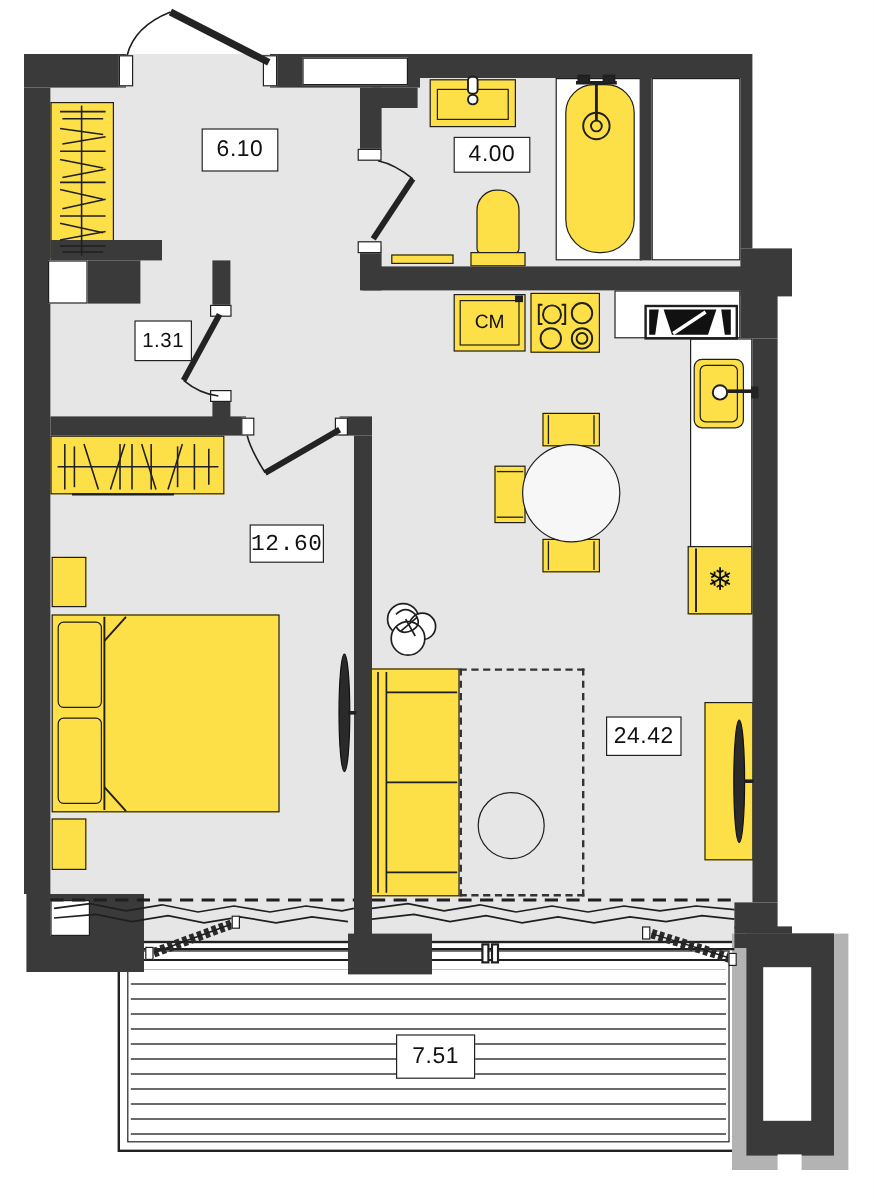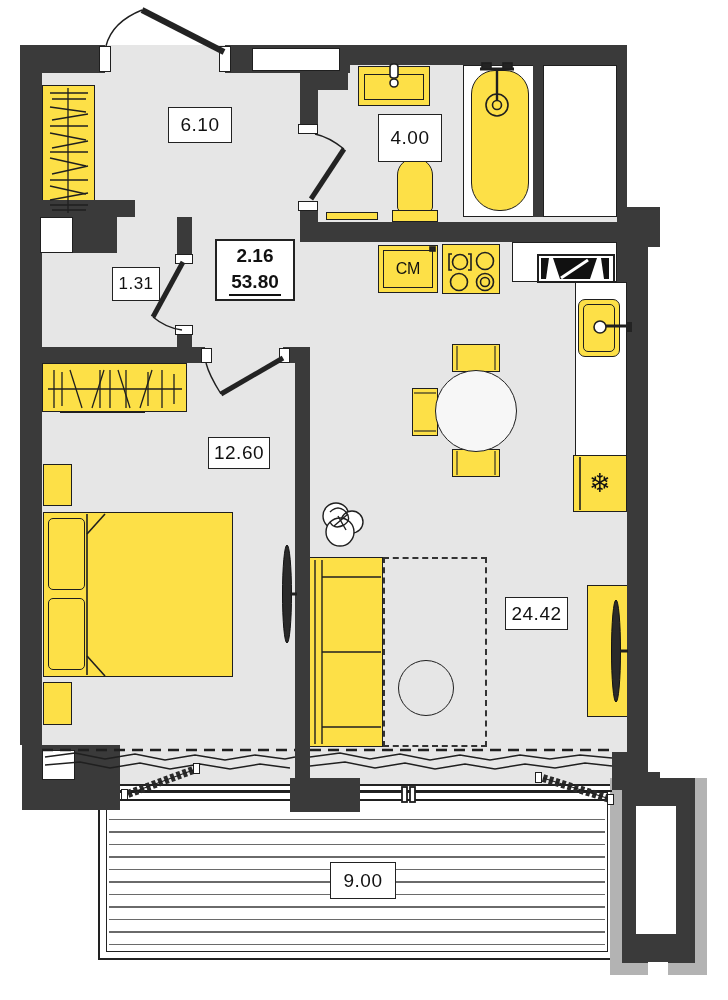--- a/index.html
+++ b/index.html
@@ -126,38 +126,34 @@
   <div class="abs furn" style="left:42px;top:363px;width:145px;height:49px;"></div>
   <div class="abs furn" style="left:43px;top:464px;width:29px;height:42px;"></div>
   <div class="abs furn" style="left:43px;top:512px;width:190px;height:165px;"></div>
   <div class="abs furn" style="left:48px;top:518px;width:37px;height:72px;border-radius:5px;border-width:1.2px;z-index:4;"></div>
   <div class="abs furn" style="left:48px;top:598px;width:37px;height:72px;border-radius:5px;border-width:1.2px;z-index:4;"></div>
   <div class="abs furn" style="left:43px;top:682px;width:29px;height:43px;"></div>
 
   <div class="lbl" style="left:168px;top:107px;width:64px;height:36px;text-align:center;">
     <span>6.10</span>
   </div>
-  <div class="lbl" style="left:378px;top:114px;width:64px;height:48px;align-items:center;">
+  <div class="lbl" style="left:378px;top:114px;width:64px;height:30px;align-items:center;">
     <span>4.00</span>
   </div>
   <div class="lbl" style="left:112px;top:267px;width:48px;height:34px;font-size:17px;">
     <span>1.31</span>
   </div>
-  <div class="lbl2" style="left:215px;top:239px;width:80px;height:62px;">
-    <span>2.16</span>
-    <span class="ua">53.80</span>
-  </div>
-  <div class="lbl" style="left:208px;top:437px;width:62px;height:32px;">
+  <div class="lbl" style="left:208px;top:437px;width:62px;height:32px;font-family:Liberation Mono, monospace;">
     <span>12.60</span>
   </div>
   <div class="lbl" style="left:505px;top:597px;width:63px;height:33px;">
     <span>24.42</span>
   </div>
   <div class="lbl" style="left:330px;top:862px;width:66px;height:37px;">
-    <span>9.00</span>
+    <span>7.51</span>
   </div>
 
   <svg class="overlay" width="728" height="1000" viewBox="0 0 728 1000">
     <g stroke="#1f1f1f" fill="none" stroke-width="1.6">
 
       <g>
         <line x1="224" y1="52" x2="142" y2="10" stroke-width="6" stroke="#232323"></line>
         <path d="M142,10 Q112,22 106,46" stroke-width="1.4"></path>
       </g>
 

